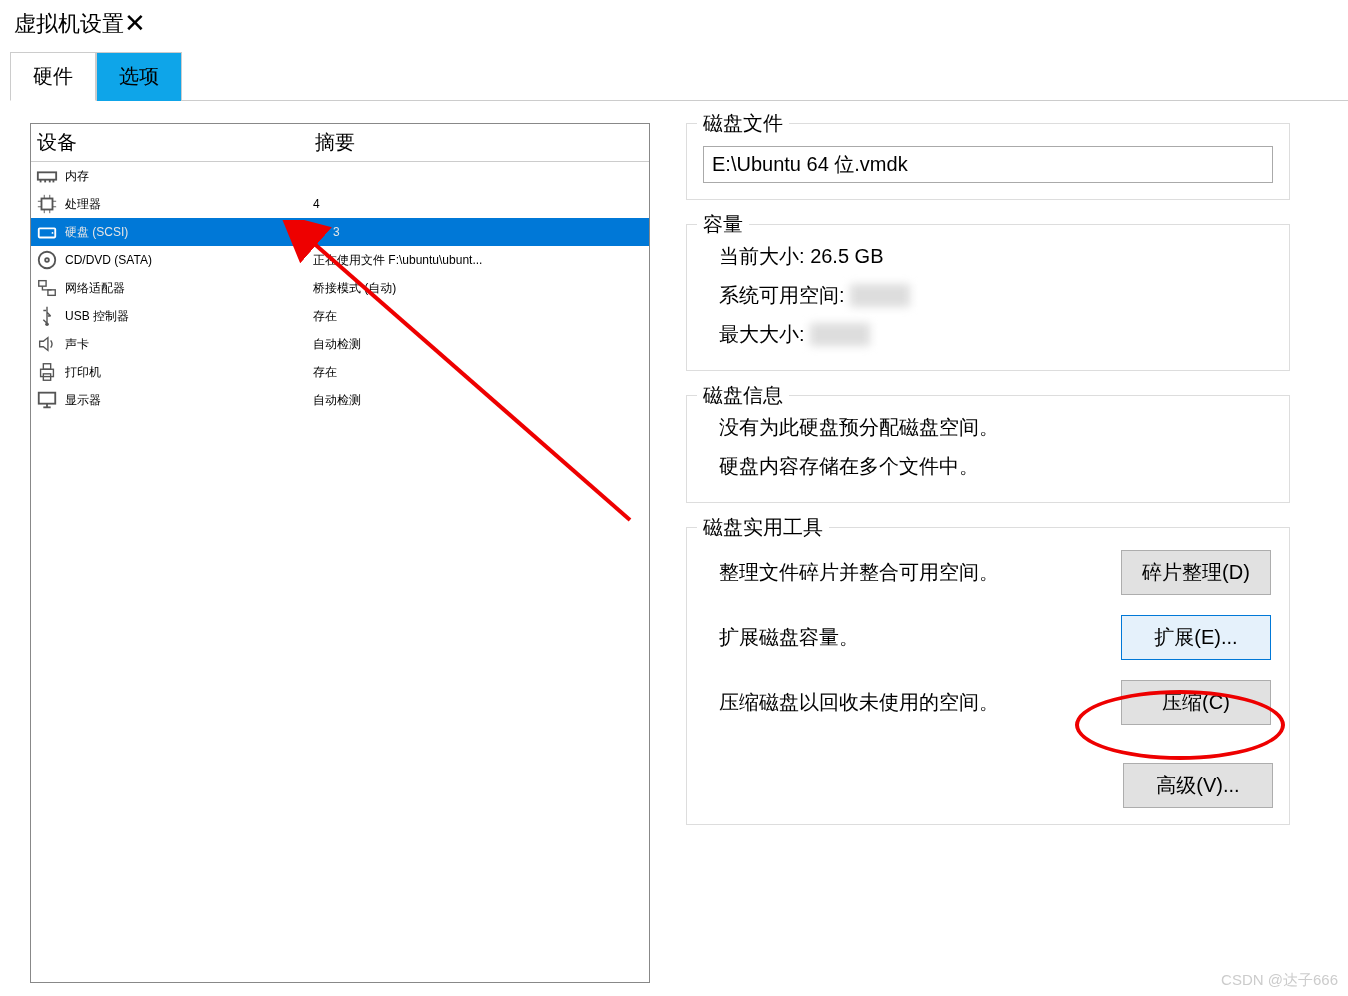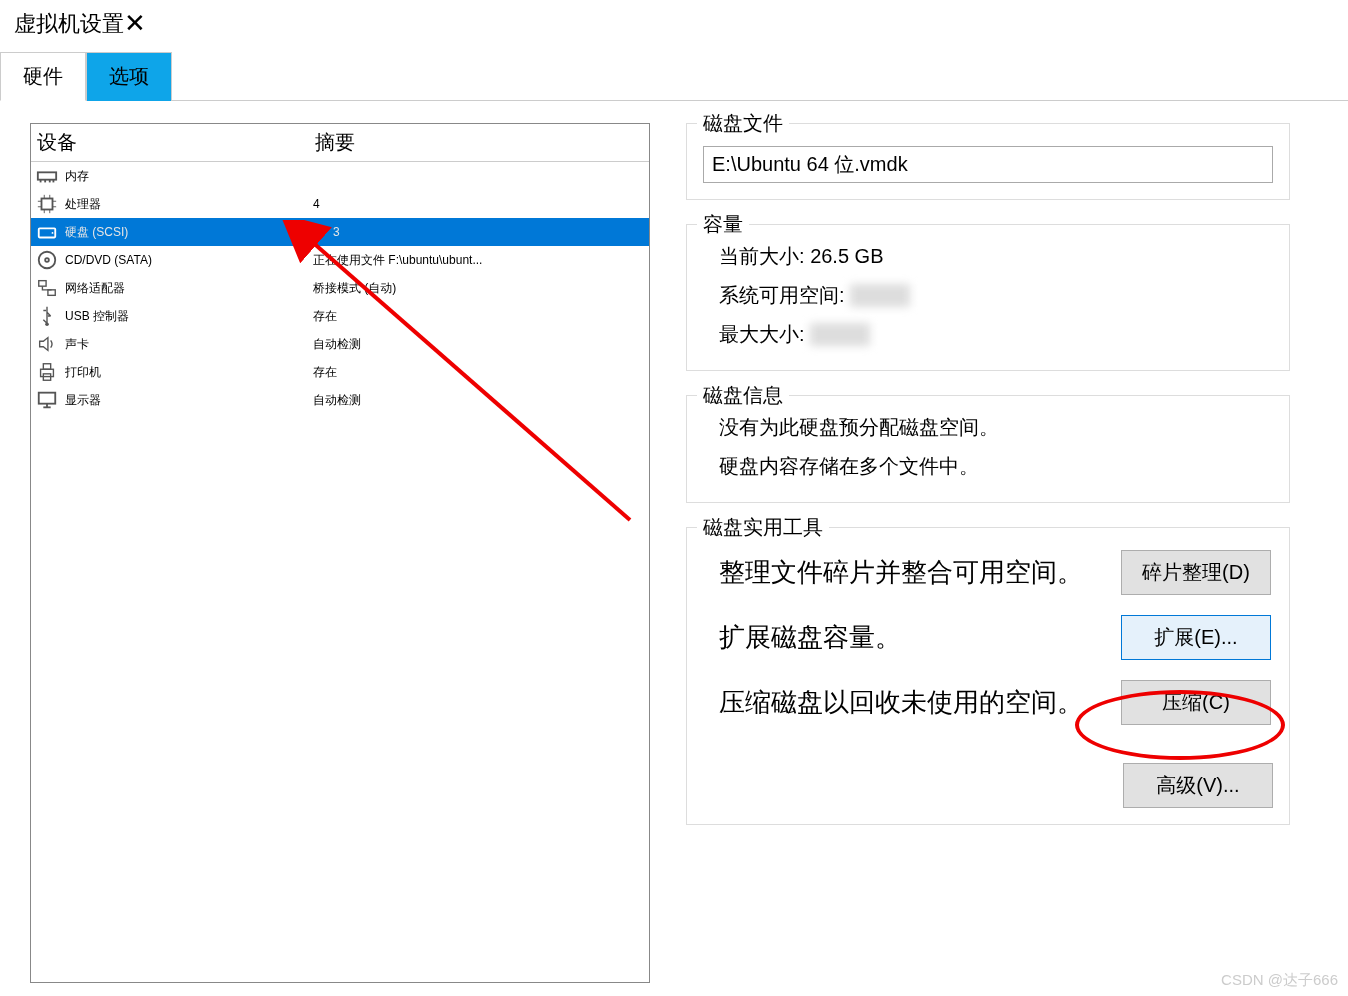--- a/index.html
+++ b/index.html
@@ -20,20 +20,21 @@
       padding: 8px 14px 12px 14px;
       font-size: 22px;
     }
     .close-x {
       font-size: 26px;
       font-weight: 300;
       cursor: pointer;
     }
     .tabs {
       display: flex;
+      margin-left: 10px;
       border-bottom: 1px solid #ccc;
     }
     .tab {
       padding: 10px 22px;
       font-size: 20px;
       cursor: pointer;
       background: #0ea5e9;
       border: 1px solid #ccc;
       border-bottom: none;
       position: relative;
@@ -118,21 +119,21 @@
     .info-line {
       font-size: 20px;
       padding: 6px 12px 6px 16px;
     }
     .util-row {
       display: flex;
       justify-content: space-between;
       align-items: center;
       padding: 10px 2px;
     }
-    .util-desc { font-size: 26px; padding-left: 14px;}
+    .util-desc { font-size: 20px; padding-left: 14px;}
     .btn {
       min-width: 150px;
       padding: 8px 16px;
       font-size: 20px;
       background: #e1e1e1;
       border: 1px solid #adadad;
       cursor: pointer;
       font-family: inherit;
     }
     .btn.highlight {

